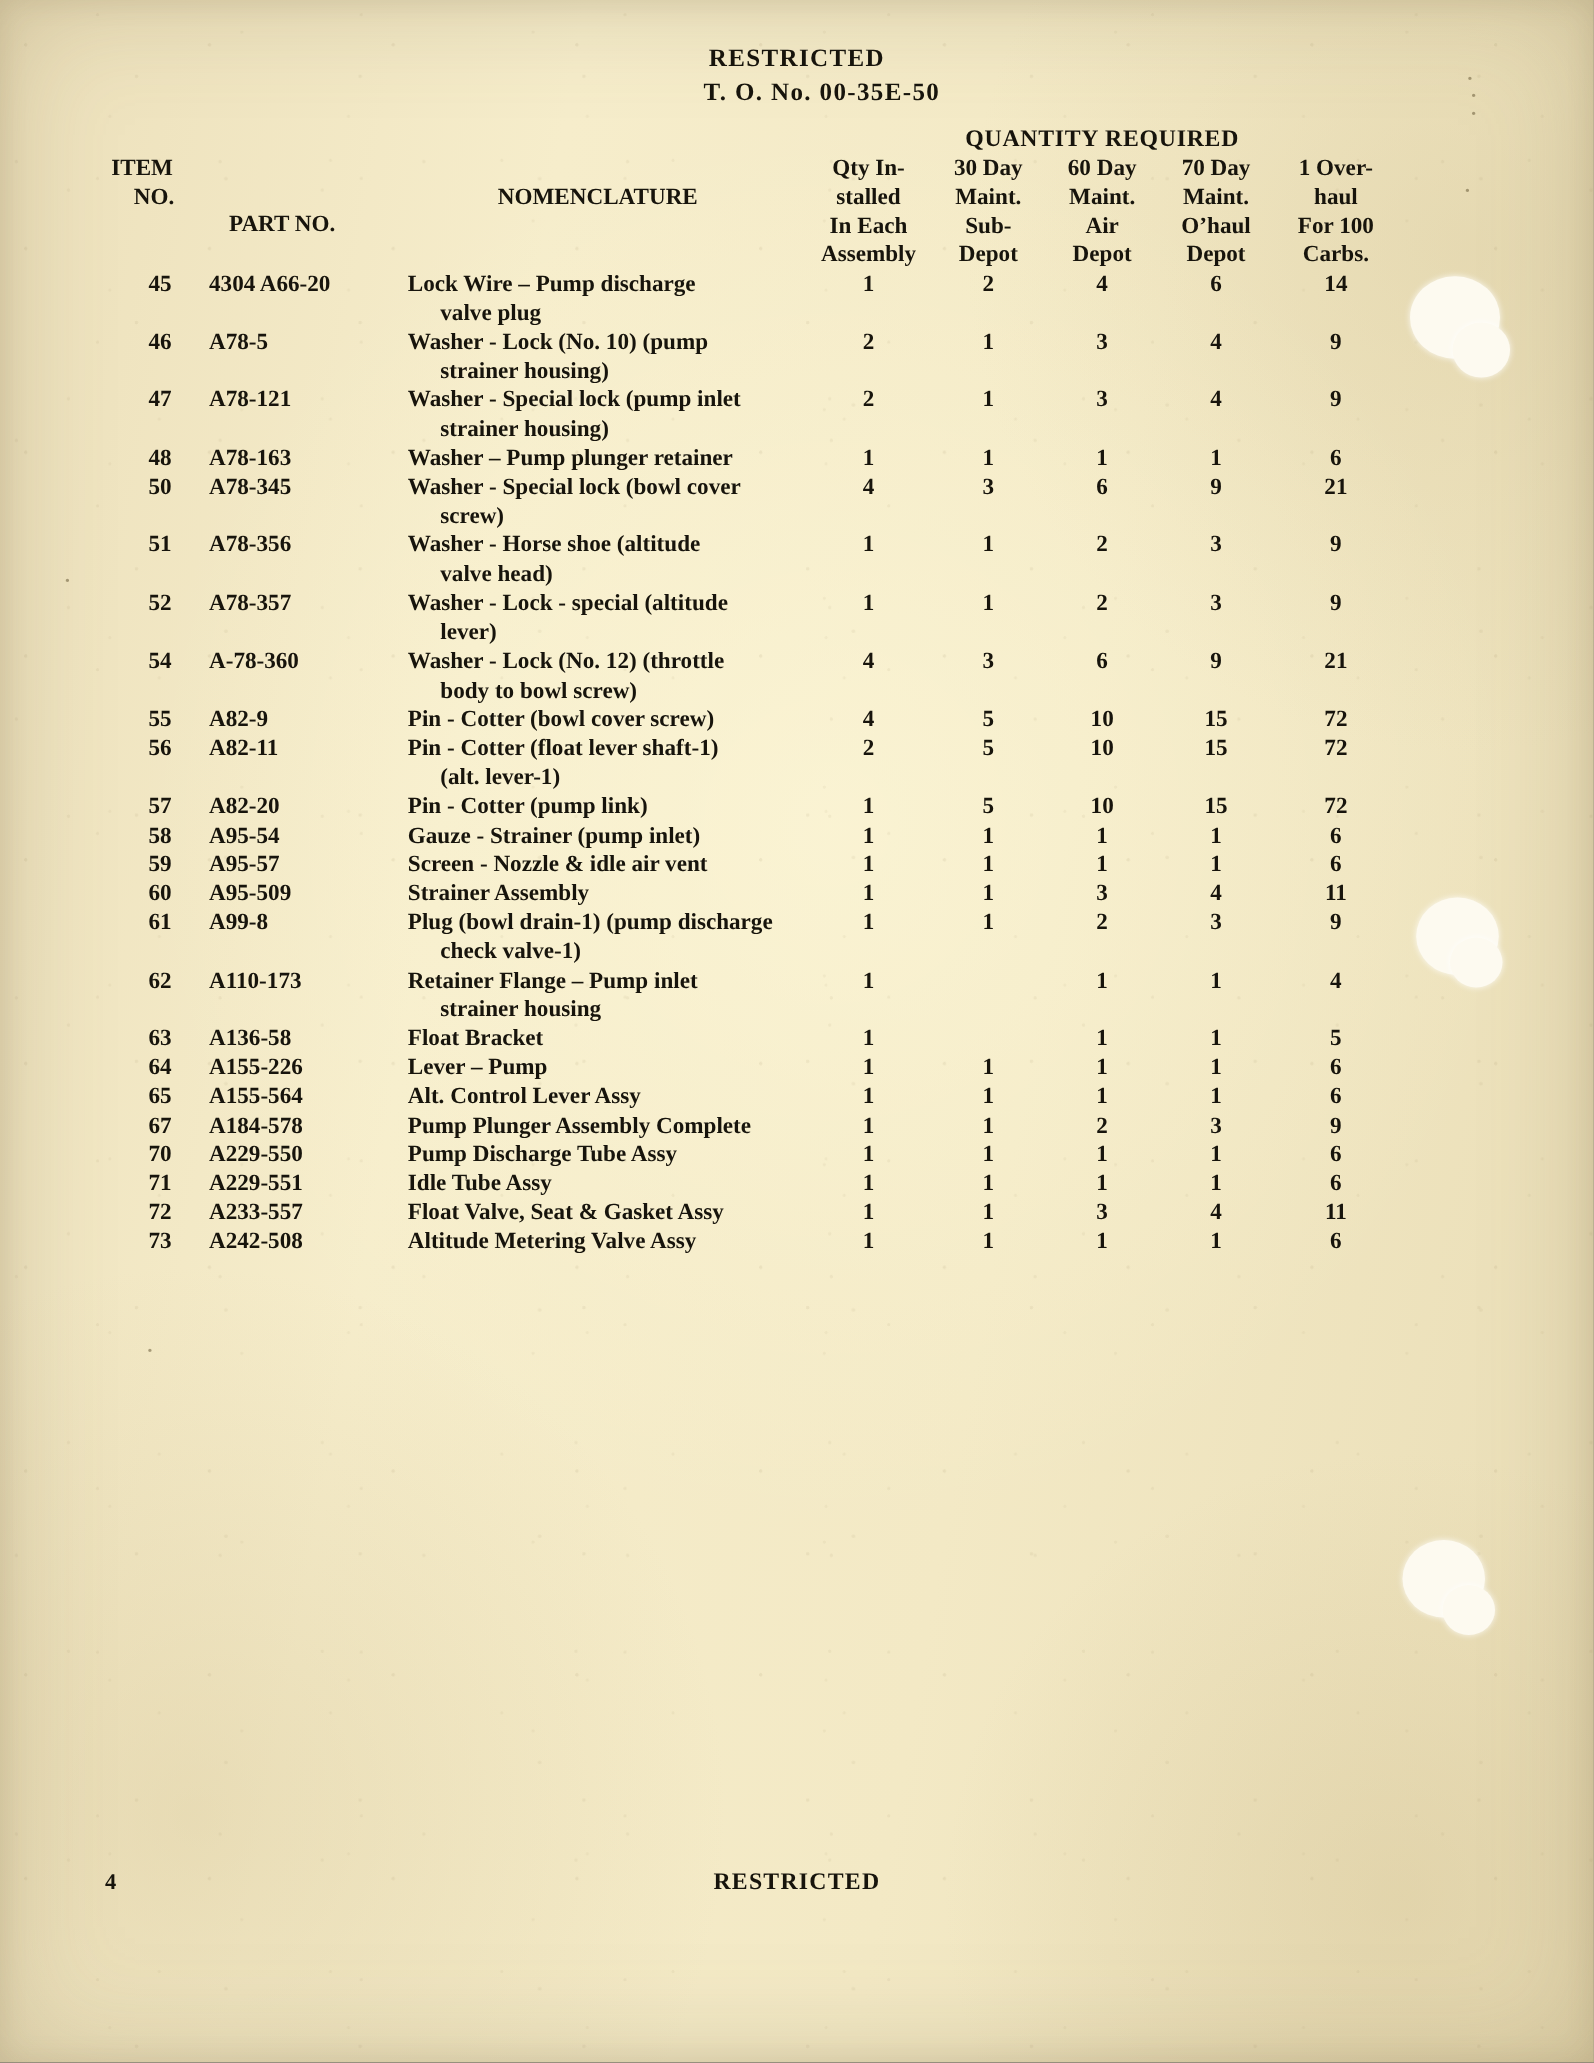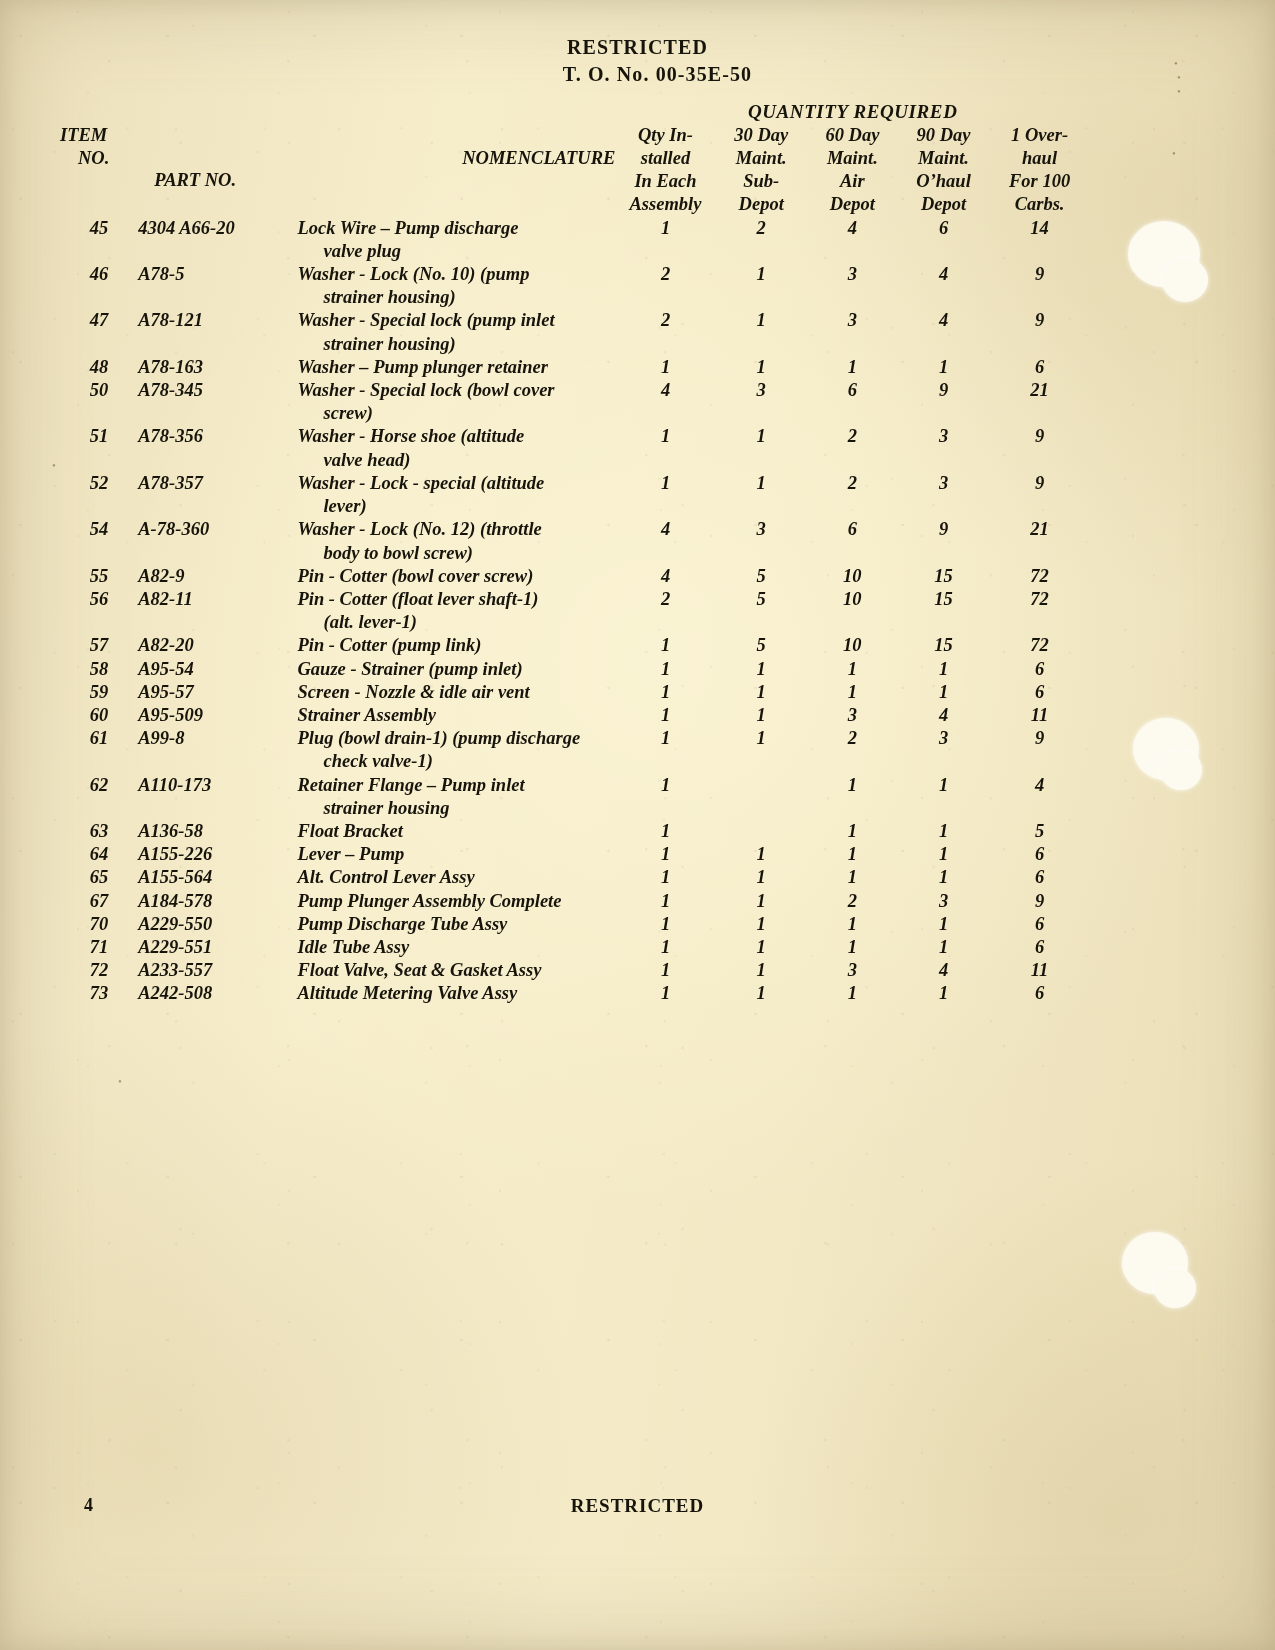--- a/index.html
+++ b/index.html
@@ -85,27 +85,26 @@
     padding-top: 36px;
     font-weight: bold;
     font-size: 20px;
     letter-spacing: 1.1px;
   }
   .doc-header .line2 { margin-top: 4px; padding-left: 40px; }
 
   
   table.parts {
     position: absolute;
-    left: 60px;
+    left: 89px;
     top: 100px;
     width: 1030px;
     border-collapse: collapse;
     font-size: 18.5px;
     font-weight: bold;
-    font-style: italic;
   }
   table.parts td, table.parts th {
     padding: 0;
     vertical-align: top;
     line-height: 1.255;
   }
 
   .qr-banner {
     text-align: center;
     font-weight: bold;
@@ -220,42 +219,42 @@
           <th class="h-item">
             <span class="hdr-stack">ITEM</span>
             <span class="hdr-stack" style="padding-left:18px;">NO.</span>
           </th>
           <th class="h-part">
             <span class="hdr-stack" style="visibility:hidden;">&nbsp;</span>
             <span class="hdr-stack" style="padding-left:16px;margin-top:22px;">PART NO.</span>
           </th>
           <th class="h-nom">
             <span class="hdr-stack" style="visibility:hidden;">&nbsp;</span>
-            <span class="hdr-stack" style="padding-left:72px;text-align:right;">NOMENCLATURE</span>
+            <span class="hdr-stack" style="padding-left:72px;">NOMENCLATURE</span>
           </th>
           <th class="h-num">
             <span class="hdr-stack">Qty In-</span>
             <span class="hdr-stack">stalled</span>
             <span class="hdr-stack">In Each</span>
             <span class="hdr-stack">Assembly</span>
           </th>
           <th class="h-num">
             <span class="hdr-stack">30 Day</span>
             <span class="hdr-stack">Maint.</span>
             <span class="hdr-stack">Sub-</span>
             <span class="hdr-stack">Depot</span>
           </th>
           <th class="h-num">
             <span class="hdr-stack">60 Day</span>
             <span class="hdr-stack">Maint.</span>
             <span class="hdr-stack">Air</span>
             <span class="hdr-stack">Depot</span>
           </th>
           <th class="h-num">
-            <span class="hdr-stack">90 Day</span>
+            <span class="hdr-stack">70 Day</span>
             <span class="hdr-stack">Maint.</span>
             <span class="hdr-stack">O’haul</span>
             <span class="hdr-stack">Depot</span>
           </th>
           <th class="h-num">
             <span class="hdr-stack">1 Over-</span>
             <span class="hdr-stack">haul</span>
             <span class="hdr-stack">For 100</span>
             <span class="hdr-stack">Carbs.</span>
           </th>

